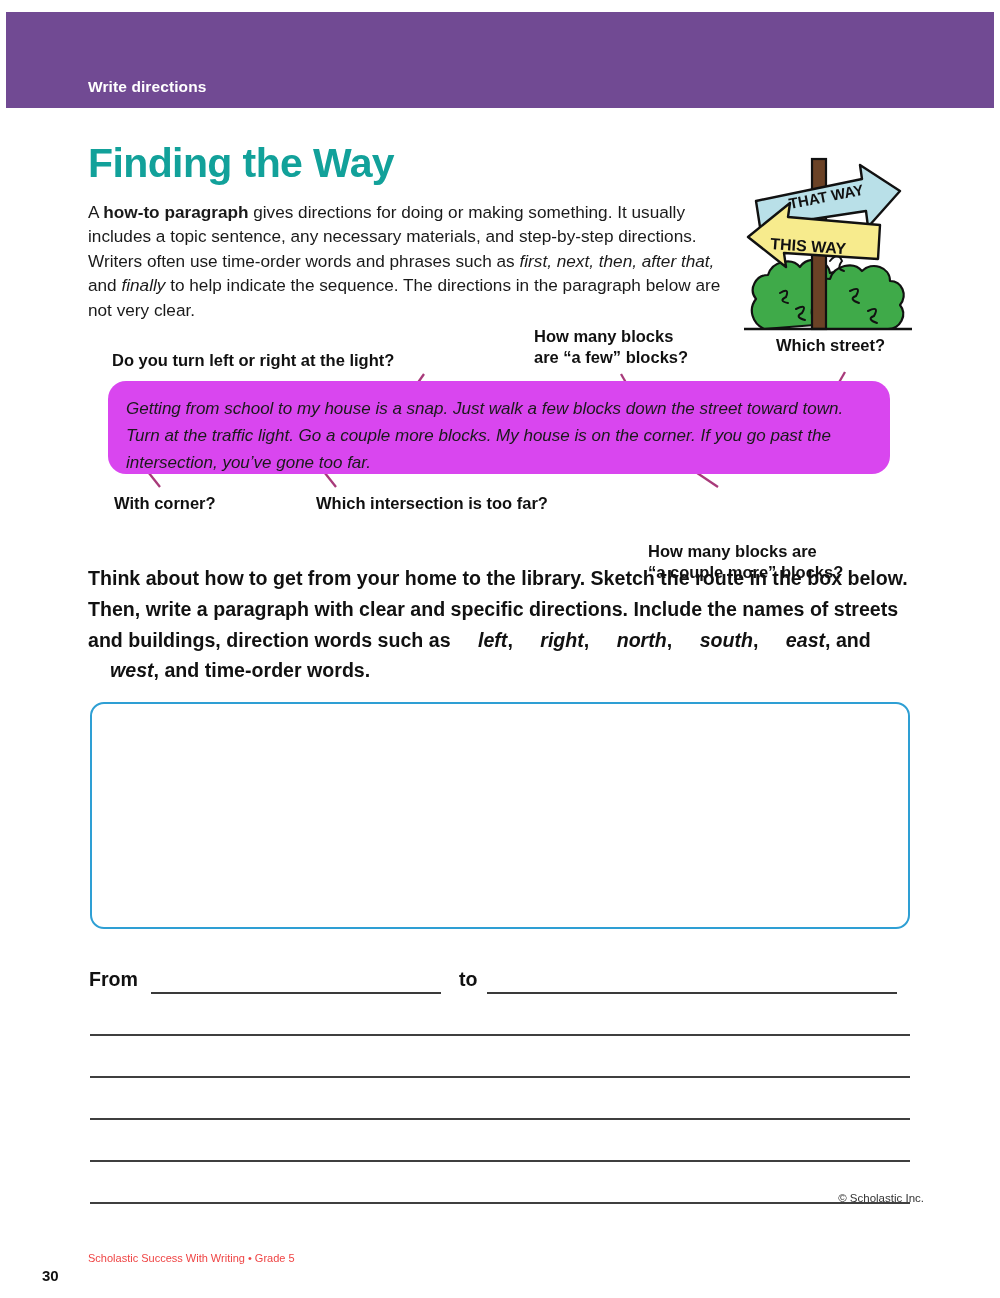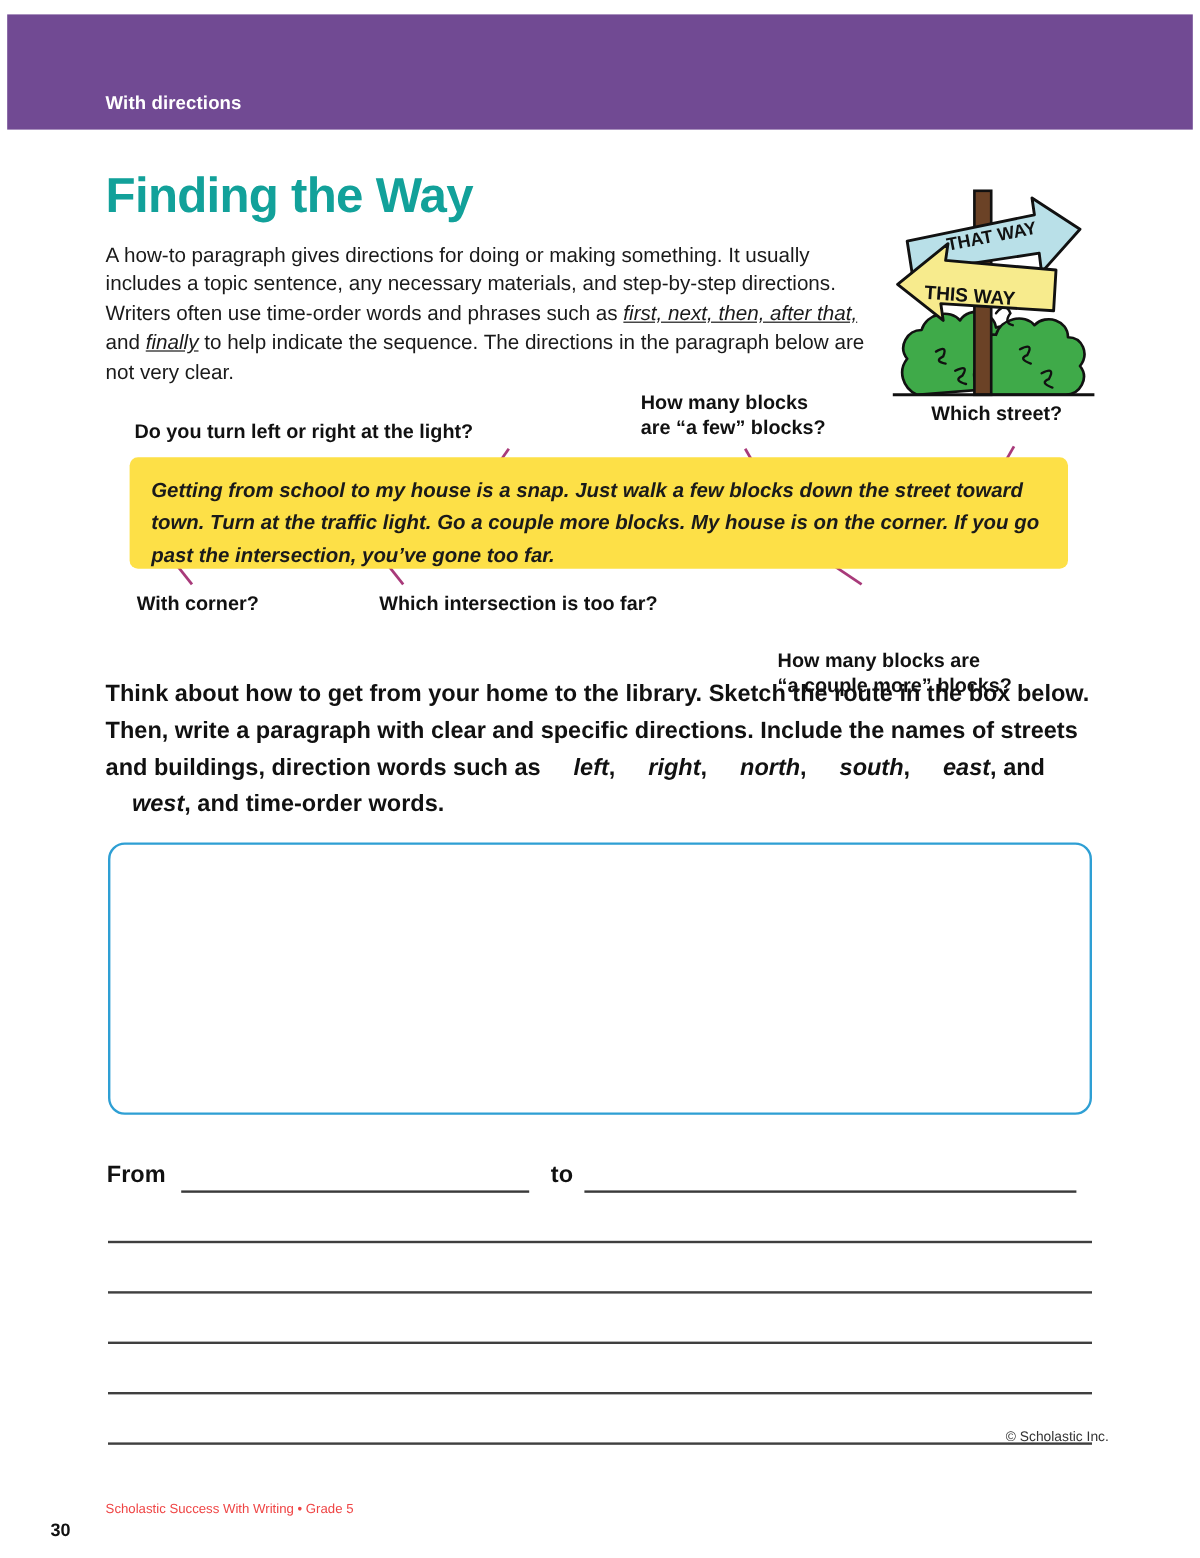--- a/index.html
+++ b/index.html
@@ -50,22 +50,22 @@
   
   .intro {
     position: absolute;
     left: 88px;
     top: 200px;
     width: 650px;
     font-size: 17.2px;
     line-height: 24.4px;
     color: #1a1a1a;
   }
-  .intro b { font-weight: normal; }
-  .intro i { font-style: italic; text-decoration: underline; }
+  .intro b { font-weight: bold; }
+  .intro i { font-style: italic; }
 
   
   .signpost {
     position: absolute;
     left: 742px;
     top: 143px;
     width: 172px;
     height: 190px;
   }
 
@@ -93,23 +93,22 @@
     pointer-events: none;
   }
 
   
   .sample-box {
     position: absolute;
     left: 108px;
     top: 381px;
     width: 782px;
     height: 93px;
-    background: #fde047;
-    border-radius: 7px;
-    font-weight: bold;
+    background: #d946ef;
+    border-radius: 18px;
   }
   .sample-text {
     position: absolute;
     left: 18px;
     top: 14px;
     width: 750px;
     font-size: 17px;
     font-style: italic;
     line-height: 27px;
     color: #1a1a1a;
@@ -198,21 +197,21 @@
     right: 76px;
     top: 1192px;
     font-size: 11.5px;
     color: #333333;
   }
 </style>
 </head>
 <body>
 
 <div class="banner">
-  <div class="banner-label">With directions</div>
+  <div class="banner-label">Write directions</div>
 </div>
 
 <div class="page-title">Finding the Way</div>
 
 <div class="intro"><span>A </span><b>how-to paragraph</b><span> gives directions for doing or making something. It usually includes a topic sentence, any necessary materials, and step-by-step directions. Writers often use time-order words and phrases such as </span><i>first, next, then, after that,</i><span> and </span><i>finally</i><span> to help indicate the sequence. The directions in the paragraph below are not very clear.</span></div>
 
 <div class="signpost">
   <svg width="172" height="190" viewBox="0 0 172 190" xmlns="http://www.w3.org/2000/svg">
 
     <g>

